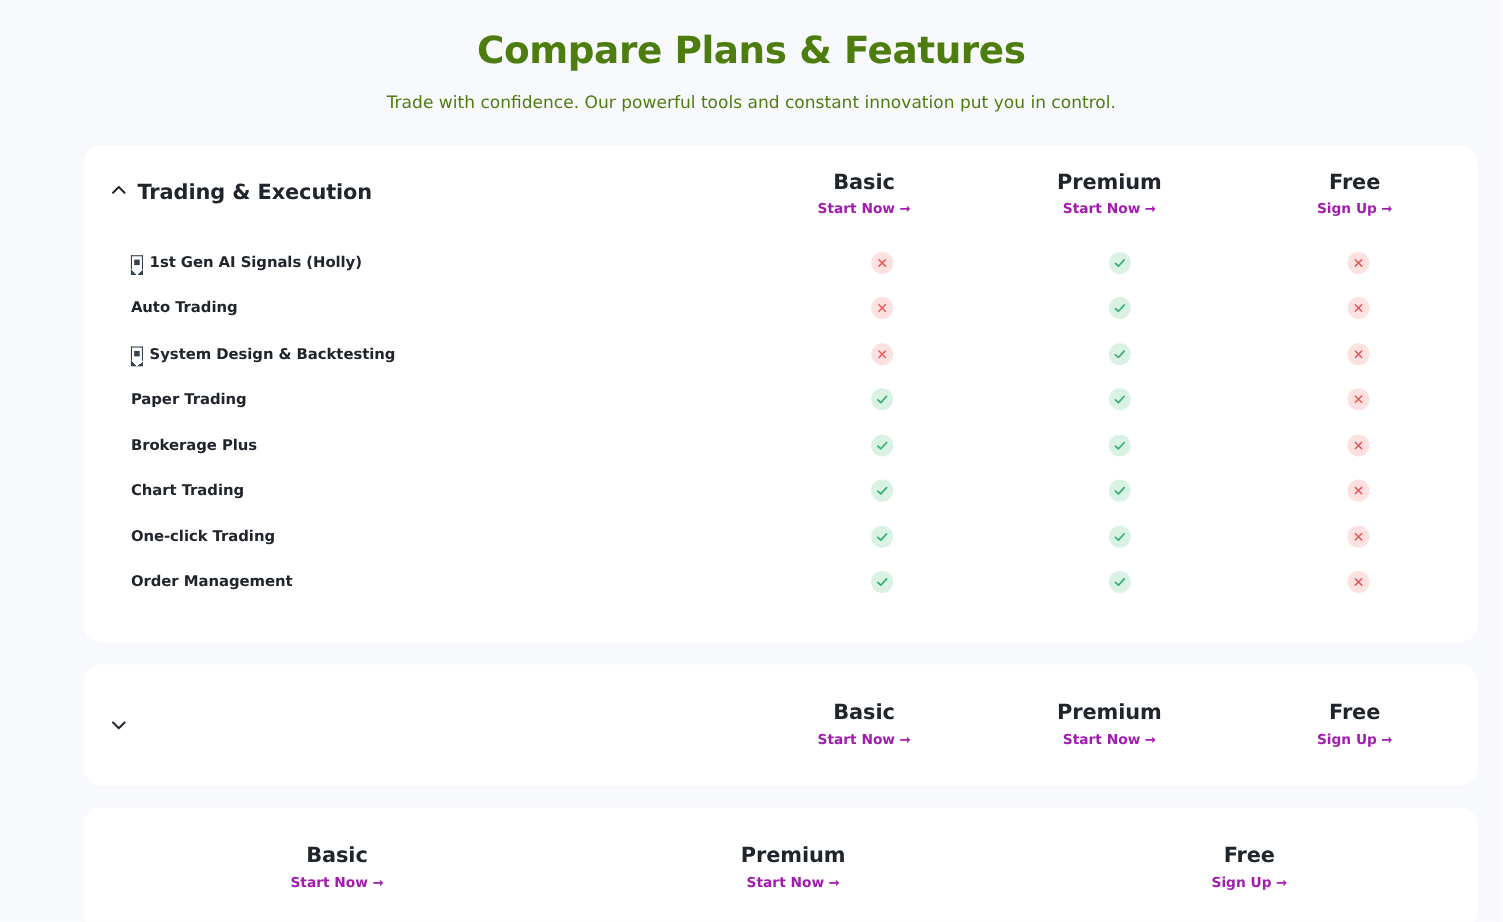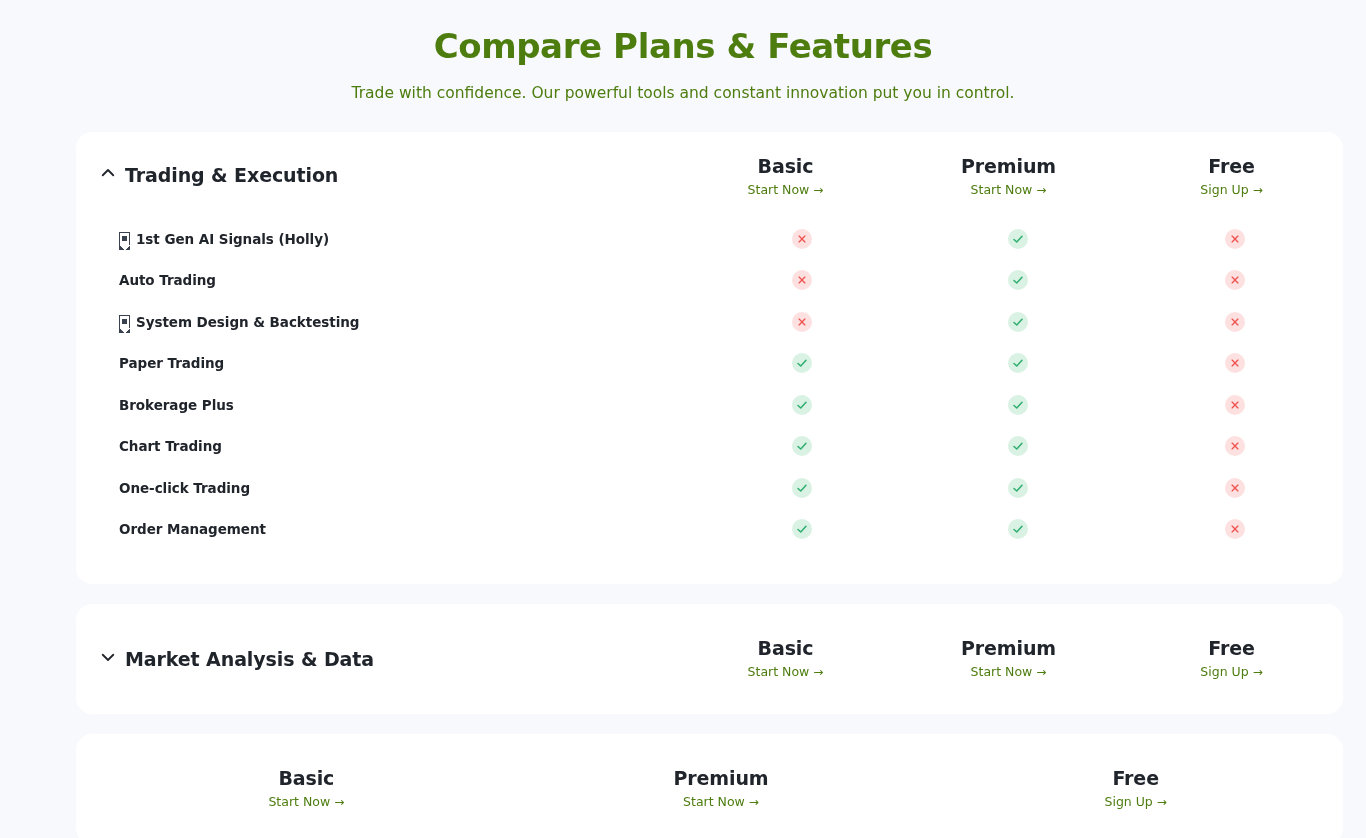--- a/index.html
+++ b/index.html
@@ -114,22 +114,22 @@
     font-weight: 700;
     color: #20242b;
     line-height: 24px;
     letter-spacing: -0.1px;
   }
 
   .plan-cta {
     margin-top: 4px;
     font-family: "DejaVu Sans", sans-serif;
     font-size: 12.5px;
-    font-weight: 400;
-    color: #4d7c0f;
+    font-weight: 700;
+    color: #a21caf;
     line-height: 16px;
     cursor: pointer;
     white-space: nowrap;
   }
   .plan-cta .arrow { margin-left: 4px; font-size: 12px; }
 
   
   .features { margin-top: 20px; }
 
   .feature-row {
@@ -481,21 +481,20 @@
         </div>
       </div>
       <div class="card card-collapsed">
         <div class="section-row">
           <div class="section-title">
             <span class="chev">
               <svg viewBox="0 0 24 24" fill="none" stroke="currentColor" stroke-width="2.4" stroke-linecap="round" stroke-linejoin="round">
                 <polyline points="5,9 12,16 19,9"></polyline>
               </svg>
             </span>
-            <span>Market Analysis &amp; Data</span>
           </div>
           <div class="plans">
             <div class="plan-col">
               <div class="plan-name">Basic</div>
               <div class="plan-cta"><span>Start Now</span><span class="arrow">→</span></div>
             </div>
             <div class="plan-col">
               <div class="plan-name">Premium</div>
               <div class="plan-cta"><span>Start Now</span><span class="arrow">→</span></div>
             </div>

